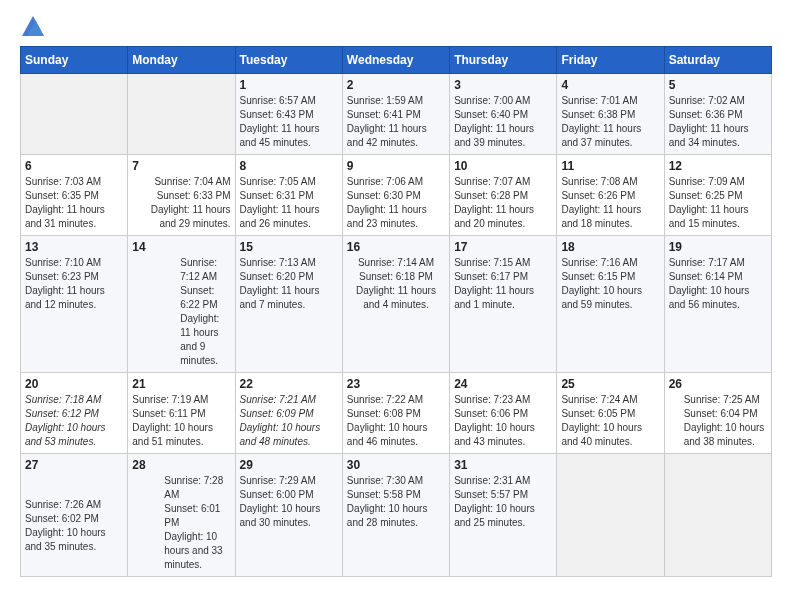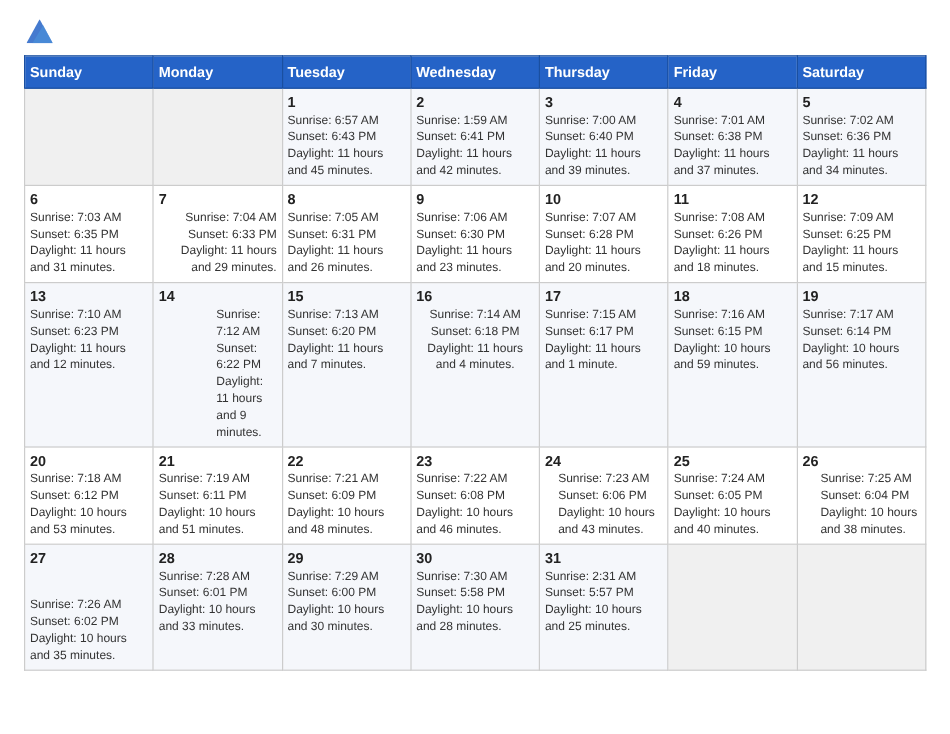--- a/index.html
+++ b/index.html
@@ -236,45 +236,45 @@
         <td>
           <div class="day-num">19</div>
           <div class="day-info" style="white-space: pre-line;">Sunrise: 7:17 AM
 Sunset: 6:14 PM
 Daylight: 10 hours and 56 minutes.</div>
         </td>
       </tr>
       <tr>
         <td>
           <div class="day-num">20</div>
-          <div class="day-info" style="white-space: pre-line;">Sunrise: 7:18 AM
+          <div class="day-info" style="white-space: pre-line; font-style: italic;">Sunrise: 7:18 AM
 Sunset: 6:12 PM
 Daylight: 10 hours and 53 minutes.</div>
         </td>
         <td>
           <div class="day-num">21</div>
           <div class="day-info" style="white-space: pre-line;">Sunrise: 7:19 AM
 Sunset: 6:11 PM
 Daylight: 10 hours and 51 minutes.</div>
         </td>
         <td>
           <div class="day-num">22</div>
-          <div class="day-info" style="white-space: pre-line;">Sunrise: 7:21 AM
+          <div class="day-info" style="white-space: pre-line; font-style: italic;">Sunrise: 7:21 AM
 Sunset: 6:09 PM
 Daylight: 10 hours and 48 minutes.</div>
         </td>
         <td>
           <div class="day-num">23</div>
           <div class="day-info" style="white-space: pre-line;">Sunrise: 7:22 AM
 Sunset: 6:08 PM
 Daylight: 10 hours and 46 minutes.</div>
         </td>
         <td>
           <div class="day-num">24</div>
-          <div class="day-info" style="white-space: pre-line; margin-left: 11px;">Sunrise: 7:23 AM
+          <div class="day-info" style="white-space: pre-line;">Sunrise: 7:23 AM
 Sunset: 6:06 PM
 Daylight: 10 hours and 43 minutes.</div>
         </td>
         <td>
           <div class="day-num">25</div>
           <div class="day-info" style="white-space: pre-line;">Sunrise: 7:24 AM
 Sunset: 6:05 PM
 Daylight: 10 hours and 40 minutes.</div>
         </td>
         <td>
@@ -286,21 +286,21 @@
       </tr>
       <tr>
         <td>
           <div class="day-num">27</div>
           <div class="day-info" style="white-space: pre-line; margin-top: 26px;">Sunrise: 7:26 AM
 Sunset: 6:02 PM
 Daylight: 10 hours and 35 minutes.</div>
         </td>
         <td>
           <div class="day-num">28</div>
-          <div class="day-info" style="white-space: pre-line;">Sunrise: 7:28 AM
+          <div class="day-info" style="white-space: pre-line; margin-left: 32px;">Sunrise: 7:28 AM
 Sunset: 6:01 PM
 Daylight: 10 hours and 33 minutes.</div>
         </td>
         <td>
           <div class="day-num">29</div>
           <div class="day-info" style="white-space: pre-line;">Sunrise: 7:29 AM
 Sunset: 6:00 PM
 Daylight: 10 hours and 30 minutes.</div>
         </td>
         <td>

